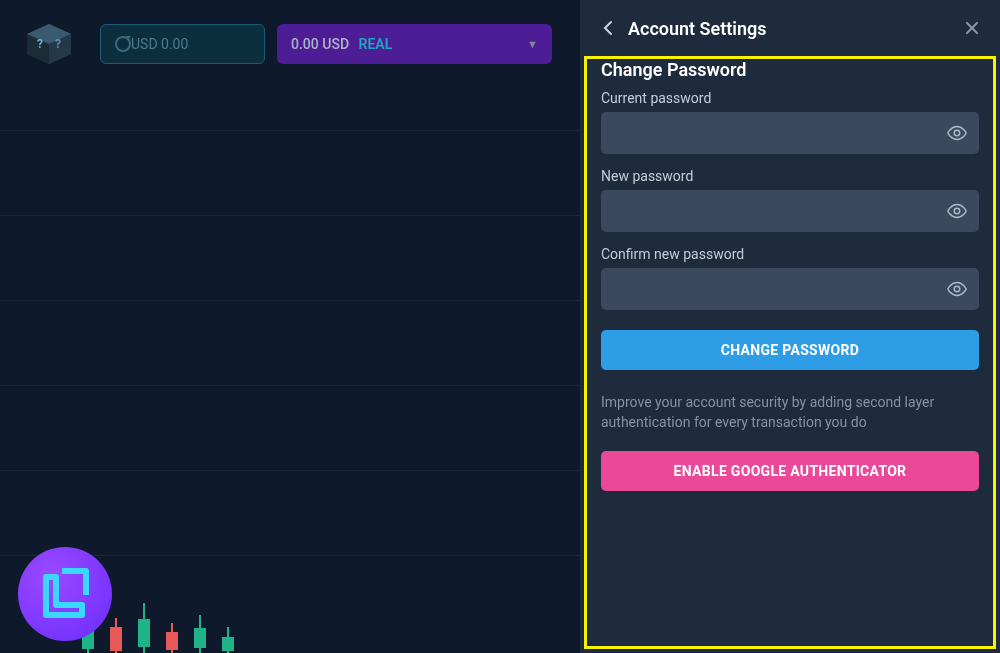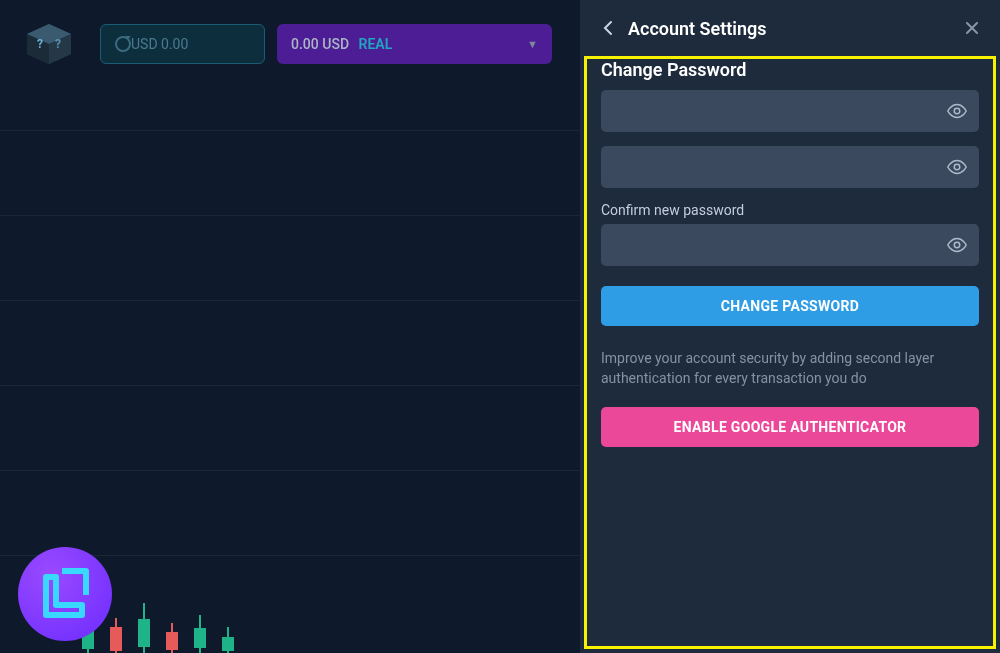--- a/index.html
+++ b/index.html
@@ -135,30 +135,32 @@
       <svg width="14" height="14" viewBox="0 0 14 14">
           <path d="M2 2 L12 12 M12 2 L2 12" stroke="currentColor" stroke-width="2" stroke-linecap="round"></path>
         </svg>
     </div>
   </div>
 
   <div class="panel-body">
 
     <div class="section-title">Change Password</div>
 
+    <label class="field-label">Current password</label>
     <div class="input-wrap">
       <input type="password" class="text-input" style="">
       <div class="eye-btn">
         <svg width="22" height="22" viewBox="0 0 24 24">
             <path d="M2 12s3.5-7 10-7 10 7 10 7-3.5 7-10 7S2 12 2 12z" fill="none" stroke="currentColor" stroke-width="1.6"></path>
             <circle cx="12" cy="12" r="3" fill="none" stroke="currentColor" stroke-width="1.6"></circle>
           </svg>
       </div>
     </div>
 
+    <label class="field-label">New password</label>
     <div class="input-wrap">
       <input type="password" class="text-input" style="">
       <div class="eye-btn">
         <svg width="22" height="22" viewBox="0 0 24 24">
             <path d="M2 12s3.5-7 10-7 10 7 10 7-3.5 7-10 7S2 12 2 12z" fill="none" stroke="currentColor" stroke-width="1.6"></path>
             <circle cx="12" cy="12" r="3" fill="none" stroke="currentColor" stroke-width="1.6"></circle>
           </svg>
       </div>
     </div>
 

